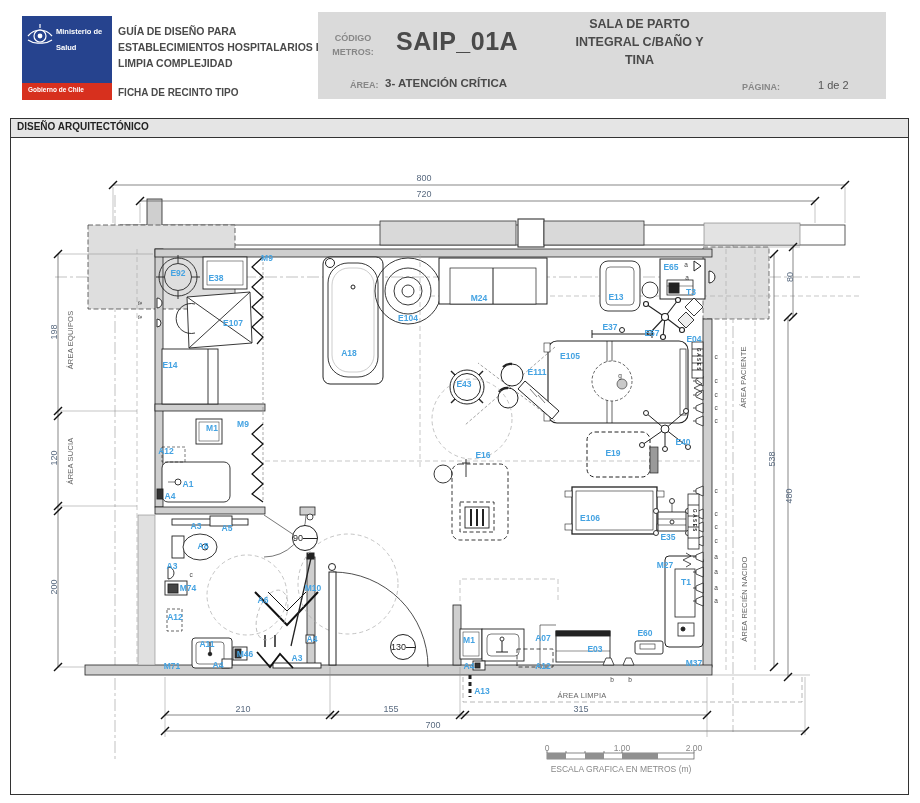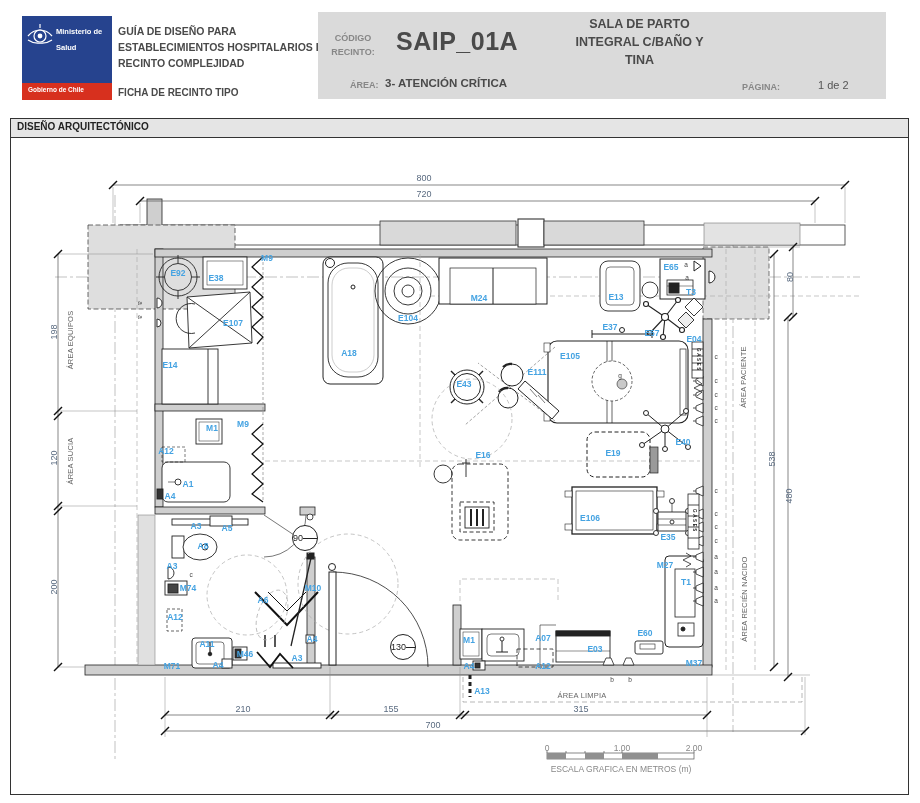--- a/index.html
+++ b/index.html
@@ -62,28 +62,28 @@
       <div class="logo-ministry">Ministerio de Salud</div>
     </div>
     <div class="logo-red">
       <div class="logo-gov">Gobierno de Chile</div>
     </div>
   </div>
 
   <div class="doc-title">
     <div>GUÍA DE DISEÑO PARA</div>
     <div>ESTABLECIMIENTOS HOSPITALARIOS DE</div>
-    <div>RECINTO COMPLEJIDAD</div>
+    <div>LIMPIA COMPLEJIDAD</div>
   </div>
   <div class="doc-subtitle">FICHA DE RECINTO TIPO</div>
 
   <div class="hdr-gray"></div>
   <div class="code-lbl">
     <div>CÓDIGO</div>
-    <div>RECINTO:</div>
+    <div>METROS:</div>
   </div>
   <div class="code-val">SAIP_01A</div>
   <div class="area-lbl">ÁREA:</div>
   <div class="area-val">3- ATENCIÓN CRÍTICA</div>
   <div class="room-name">
     <div>SALA DE PARTO</div>
     <div>INTEGRAL C/BAÑO  Y</div>
     <div>TINA</div>
   </div>
   <div class="page-lbl">PÁGINA:</div>

